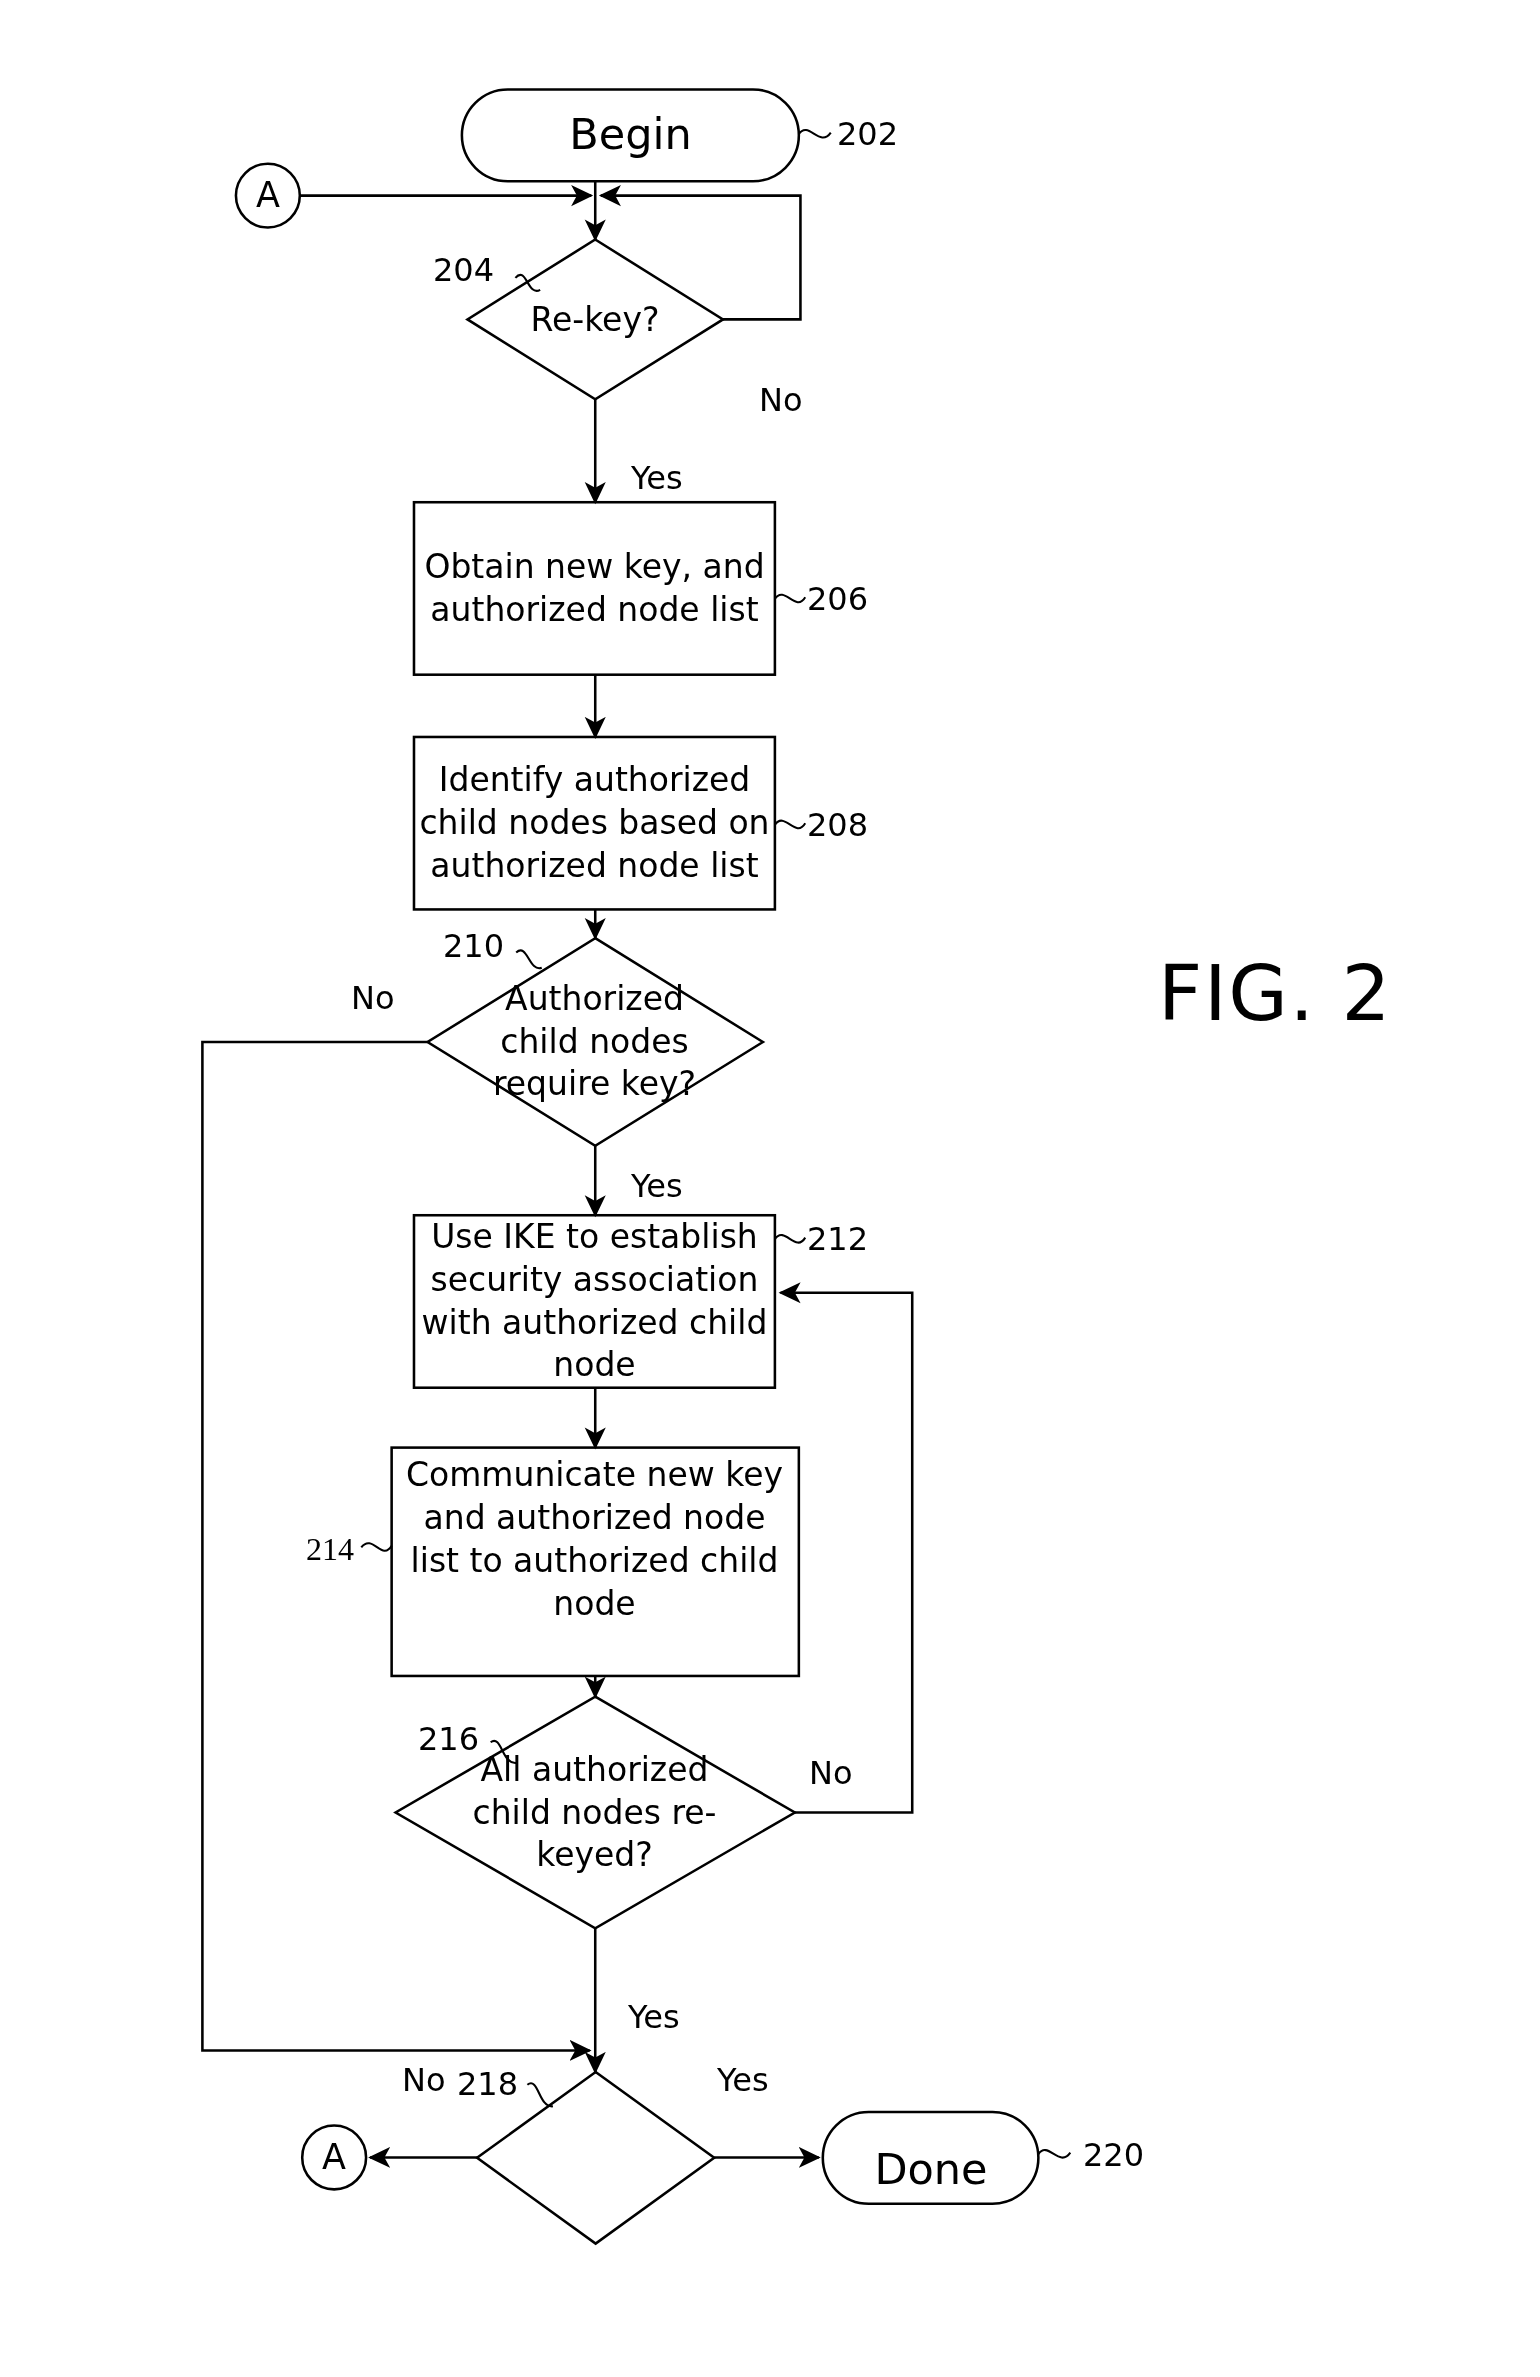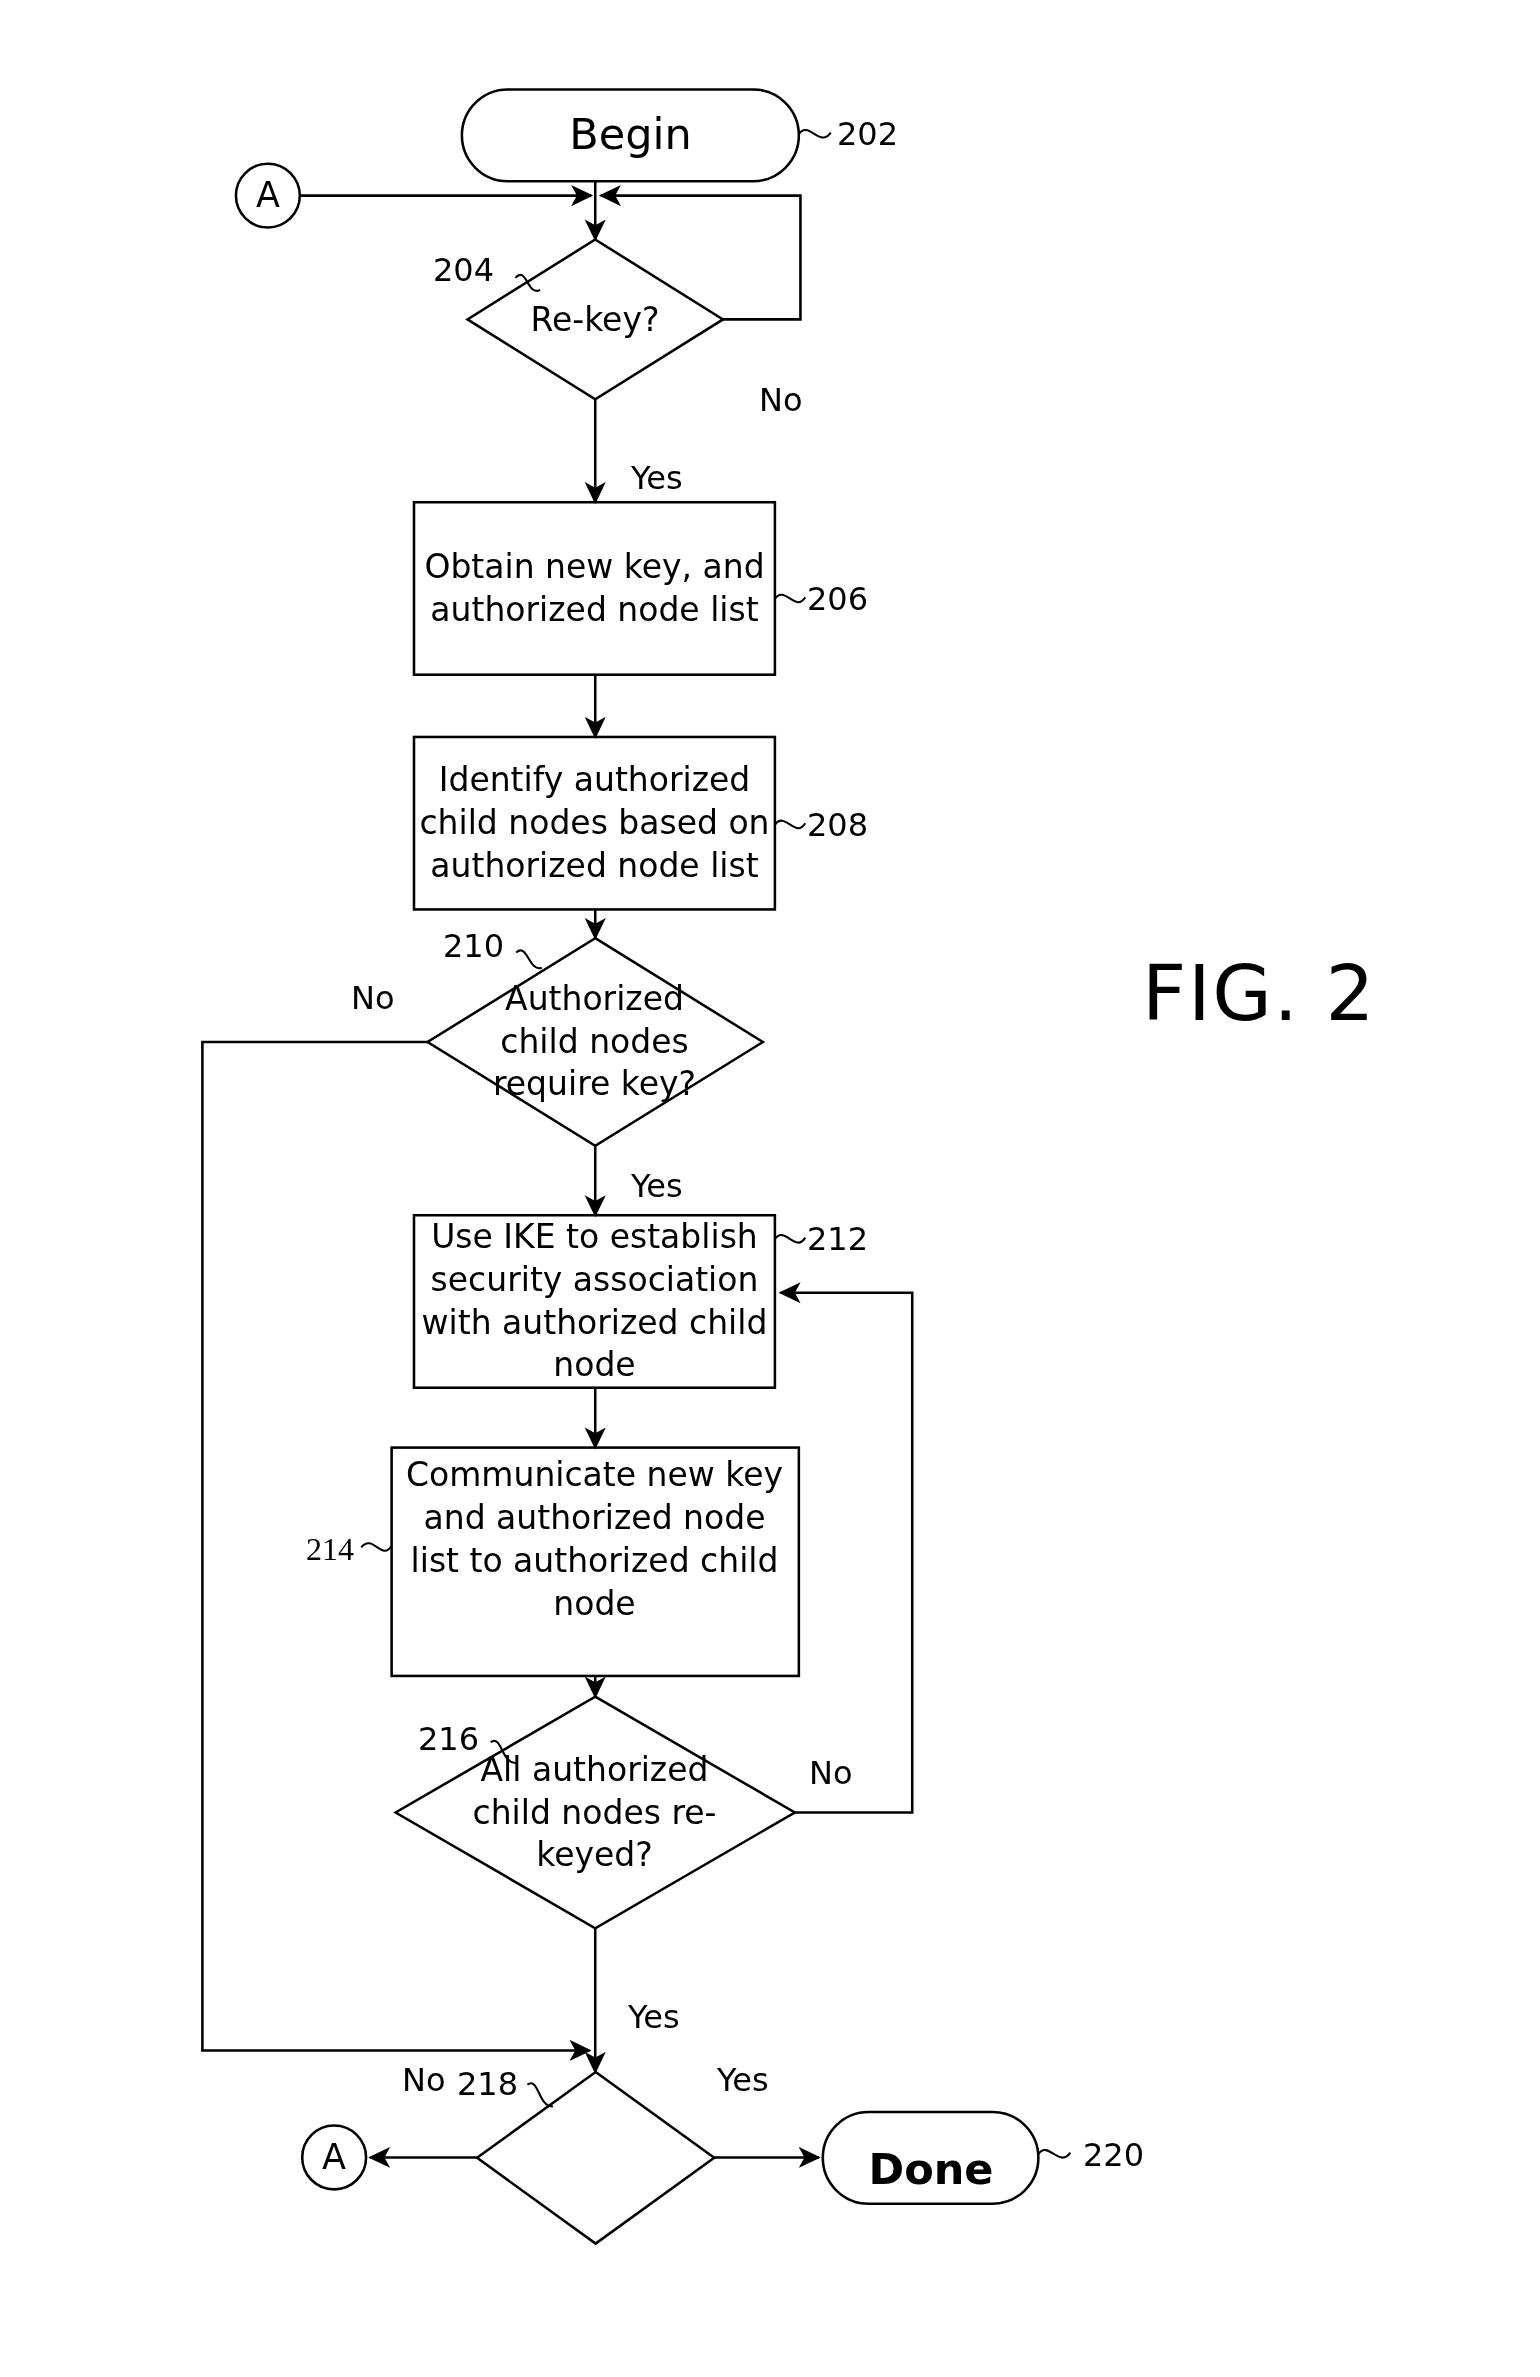--- a/index.html
+++ b/index.html
@@ -4,21 +4,21 @@
 <style>
   html,body{margin:0;padding:0;background:#ffffff;}
   body{width:1541px;height:2377px;position:relative;
        font-family:"DejaVu Sans","Liberation Sans",sans-serif;color:#000;}
   #figure{position:absolute;inset:0;width:1541px;height:2377px;}
   #svg-layer{position:absolute;left:0;top:0;width:1541px;height:2377px;}
   .node-label{position:absolute;display:flex;align-items:center;justify-content:center;
               text-align:center;line-height:1.30;white-space:pre-line;pointer-events:none;}
   .ref-num{position:absolute;font-size:32px;line-height:1;letter-spacing:0px;text-align:center;}
   .edge-label{position:absolute;font-size:32px;line-height:1;}
-  .fig-title{position:absolute;font-size:77px;letter-spacing:1.6px;line-height:1;}
+  .fig-title{position:absolute;font-size:77px;letter-spacing:1.6px;line-height:1;margin-left:16px;}
   .term-label{font-size:43px;}
   .proc-label{font-size:33px;}
   .dec-label{font-size:33px;}
   .conn-label{font-size:35px;}
 </style>
 </head>
 <body>
 
 <div id="figure">
 
@@ -111,21 +111,21 @@
 list to authorized child
 node</div>
 
   <div class="node-label dec-label" style="left:395px;top:1697px;width:399px;height:232px;">All authorized
 child nodes re-
 keyed?</div>
 
 
   <div class="node-label conn-label" style="left:302px;top:2126px;width:64px;height:64px;">A</div>
 
-  <div class="node-label term-label" style="left:823px;top:2112px;width:216px;height:116px;font-weight:bold;">Done</div>
+  <div class="node-label term-label" style="left:823px;top:2112px;width:216px;height:116px;">Done</div>
 
   <div class="ref-num" style="left:837px;top:118px;">202</div>
   <div class="ref-num" style="left:433px;top:254px;">204</div>
   <div class="ref-num" style="left:807px;top:583px;">206</div>
   <div class="ref-num" style="left:807px;top:809px;">208</div>
   <div class="ref-num" style="left:443px;top:930px;">210</div>
   <div class="ref-num" style="left:807px;top:1223px;">212</div>
   <div class="ref-num" style="left:306px;top:1533px;font-family:Liberation Serif, serif;">214</div>
   <div class="ref-num" style="left:418px;top:1723px;">216</div>
   <div class="ref-num" style="left:457px;top:2068px;">218</div>

